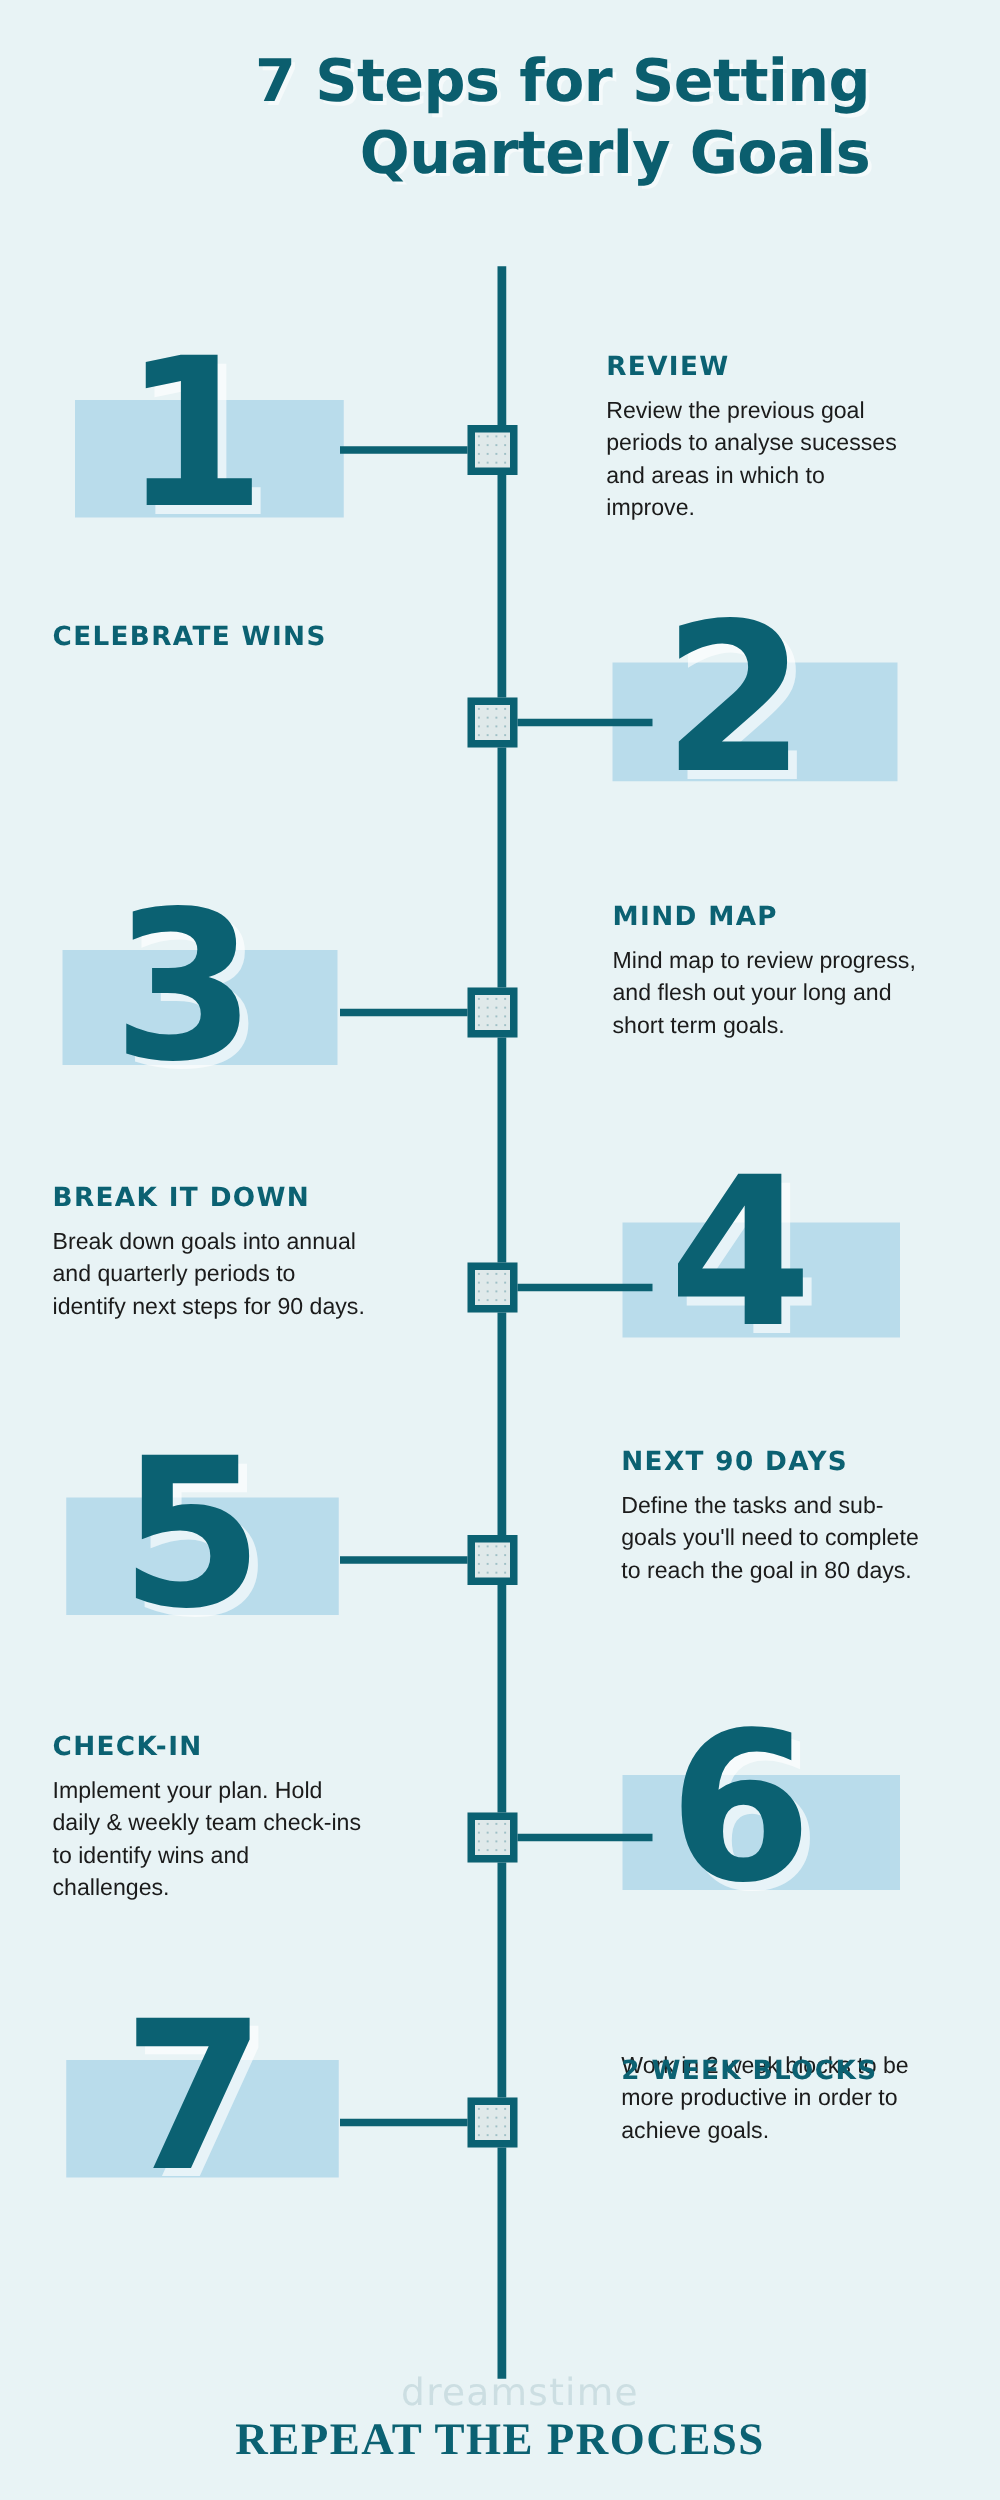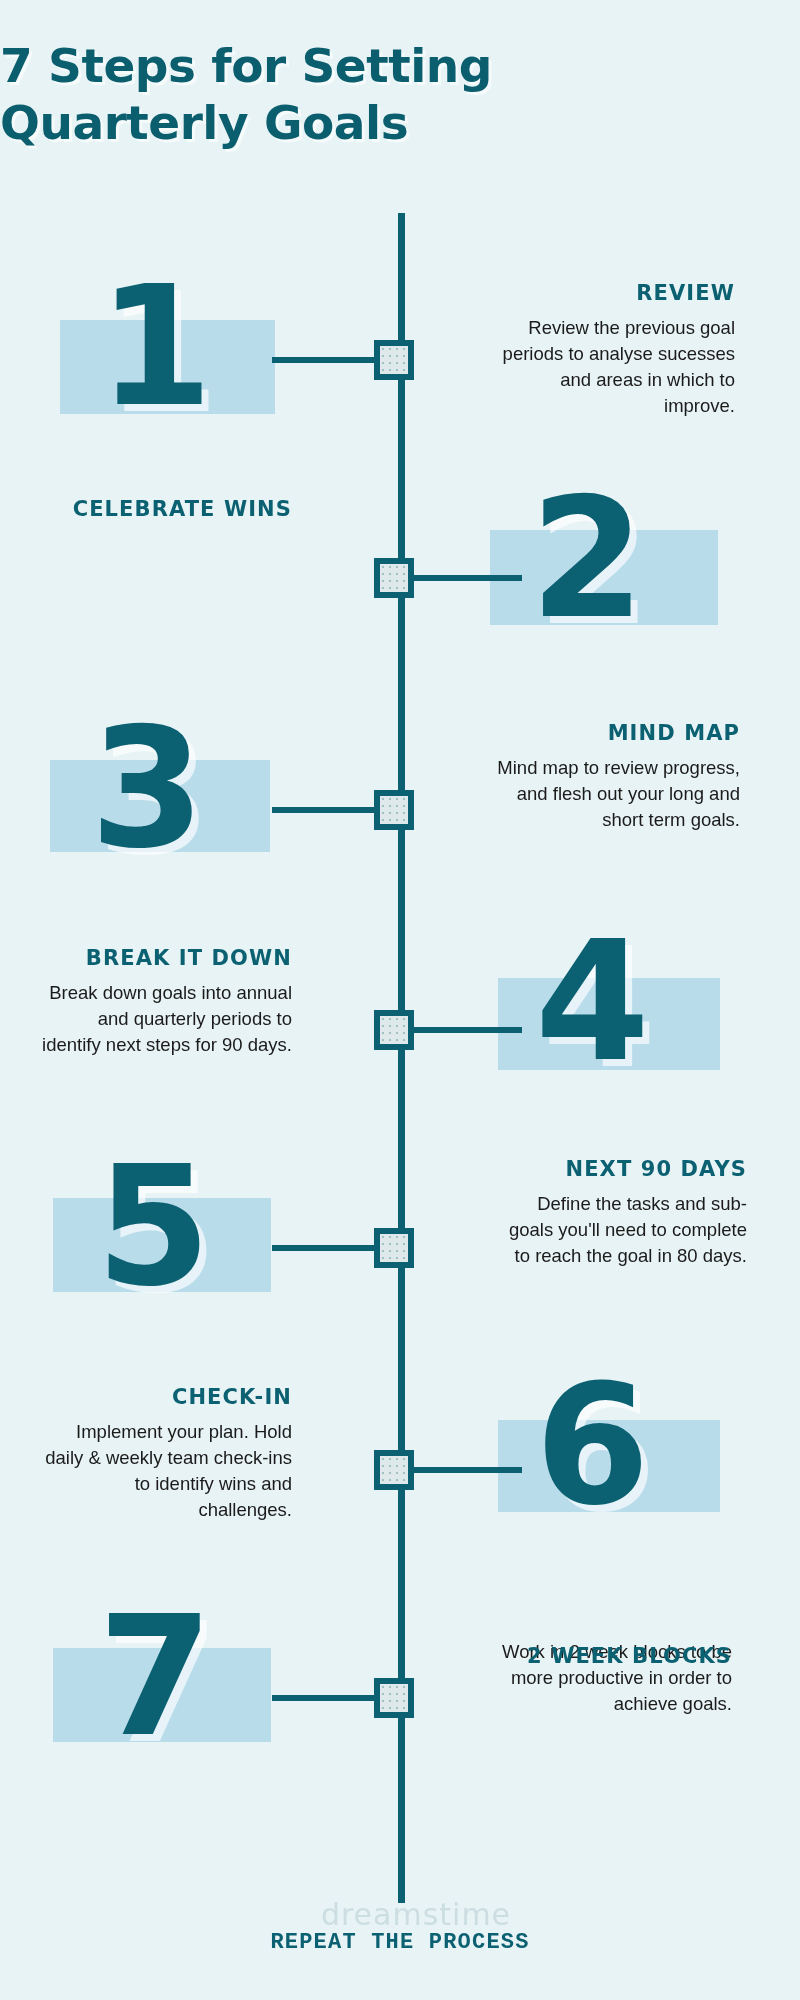--- a/index.html
+++ b/index.html
@@ -22,21 +22,21 @@
     background: #e8f3f5;
     overflow: hidden;
   }
 
   
   .title-block {
     position: absolute;
     top: 38px;
     left: 0;
     width: 696px;
-    text-align: left;
+    text-align: right;
   }
   .title-line {
     font-family: "DejaVu Sans", sans-serif;
     font-weight: bold;
     font-size: 47px;
     line-height: 1.21;
     color: #0b5e6e;
     letter-spacing: -0.5px;
     text-shadow: 3px 3px 0 rgba(255,255,255,0.55);
   }
@@ -106,21 +106,20 @@
     color: #0b6172;
     z-index: 3;
     text-shadow: 7px 7px 0 rgba(255,255,255,0.65);
     user-select: none;
   }
 
   
   .textcol {
     position: absolute;
     width: 250px;
-    text-align: right;
   }
   .step-heading {
     font-family: "DejaVu Sans", sans-serif;
     font-weight: bold;
     font-size: 21px;
     line-height: 1.12;
     letter-spacing: 1.1px;
     color: #0b6172;
     text-transform: uppercase;
     margin: 0 0 9px 0;
@@ -144,23 +143,23 @@
 
   
   .footer {
     position: absolute;
     left: 0;
     top: 1930px;
     width: 800px;
     text-align: center;
   }
   .footer-text {
-    font-family: Liberation Mono, monospace;
-    font-weight: bold;
-    font-size: 22px;
+    font-family: Liberation Serif, serif;
+    font-weight: bold;
+    font-size: 36px;
     letter-spacing: 1.2px;
     color: #0b6172;
     text-transform: uppercase;
     position: relative;
     z-index: 3;
   }
   .watermark {
     position: absolute;
     left: 16px;
     top: 1898px;

